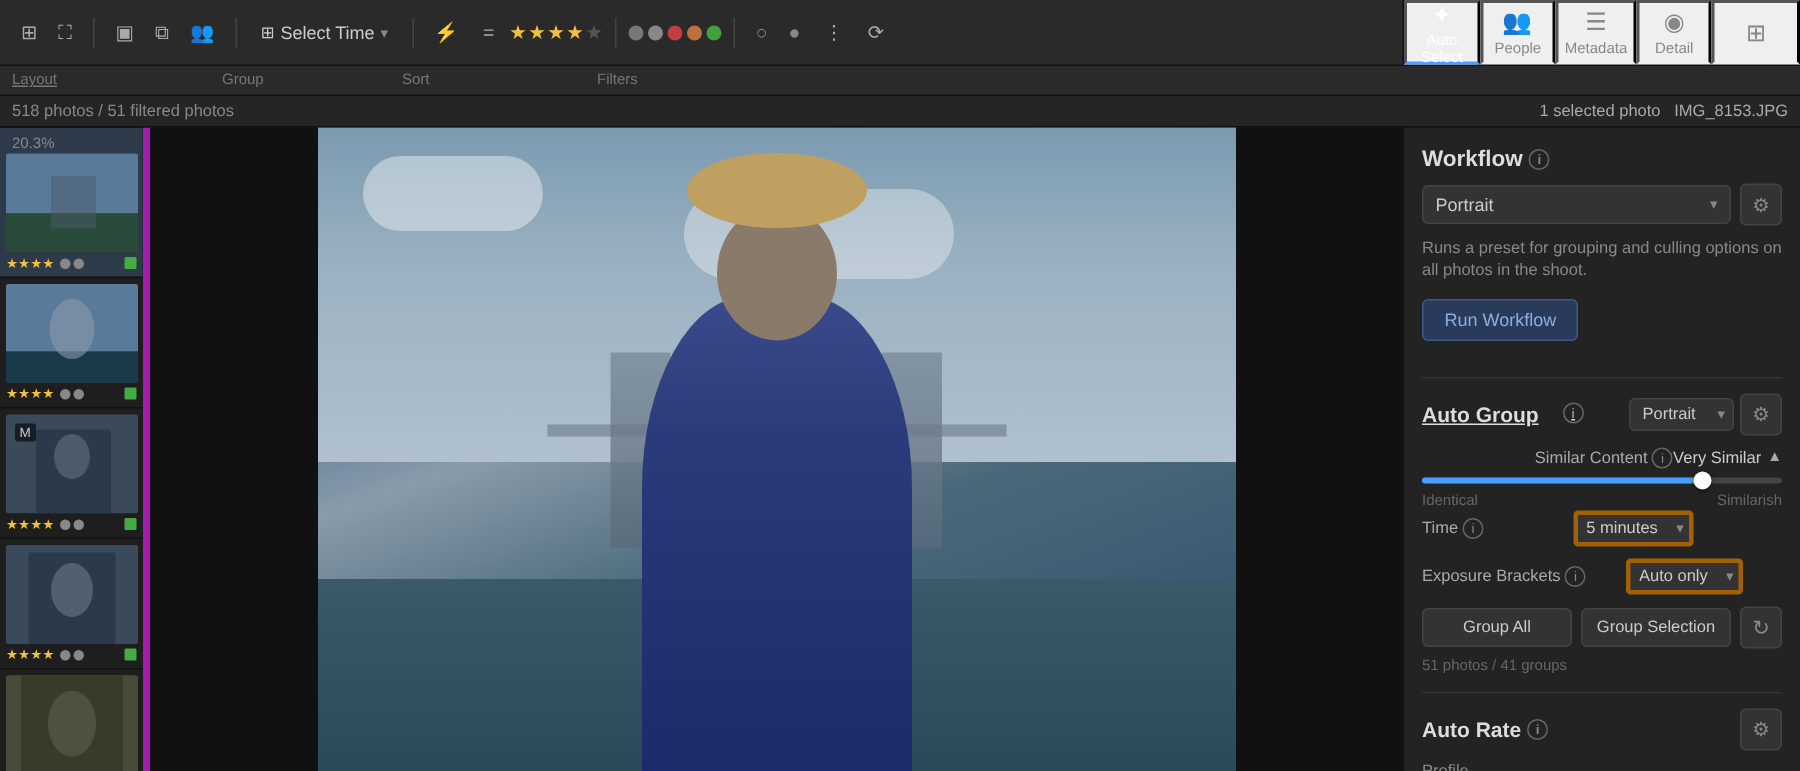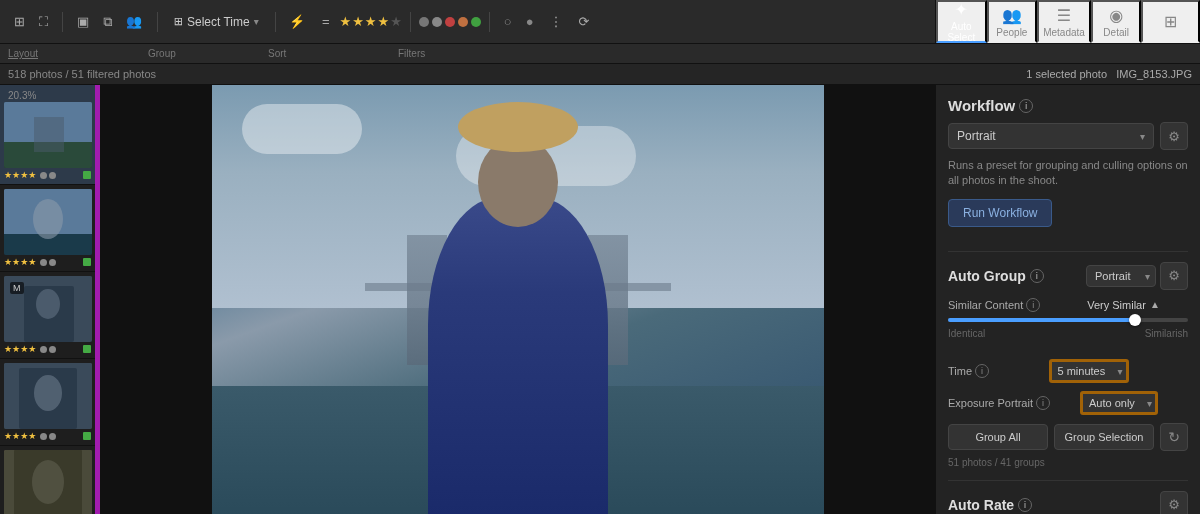--- a/index.html
+++ b/index.html
@@ -330,22 +330,23 @@
       display: flex;
       align-items: center;
       gap: 4px;
       margin-bottom: 8px;
     }
     .ag-title {
       font-size: 14px;
       font-weight: 600;
       color: #ddd;
       display: flex;
-      align-items: center;
-      gap: 4px;
+      align-items: flex-start;
+      gap: 16px;
+      text-decoration: underline;
     }
     .ag-preset-select {
       background: #333;
       border: 1px solid #444;
       color: #ccc;
       padding: 4px 24px 4px 8px;
       border-radius: 4px;
       font-size: 11px;
       cursor: pointer;
       appearance: none;
@@ -363,41 +364,40 @@
       top: 50%;
       transform: translateY(-50%);
       color: #888;
       pointer-events: none;
       font-size: 10px;
     }
 
     .field-row {
       display: flex;
       align-items: center;
-      justify-content: flex-start;
+      justify-content: flex-end;
       margin-bottom: 6px;
-      gap: 47px;
     }
     .field-label {
       color: #aaa;
       font-size: 11px;
       display: flex;
       align-items: center;
       gap: 3px;
     }
     .field-value {
       color: #ccc;
       font-size: 11px;
       display: flex;
       align-items: center;
       gap: 4px;
     }
 
     .slider-container {
-      margin-bottom: 20px;
+      margin-bottom: 1px;
     }
     .slider-track {
       width: 100%;
       height: 4px;
       background: #444;
       border-radius: 2px;
       position: relative;
       margin: 6px 0;
     }
     .slider-fill {
@@ -822,21 +822,21 @@
           <select class="small-select">
             <option>5 minutes</option>
           </select>
         </div>
         <span class="chevron-down"></span>
       </div>
 
       
       <div class="dropdown-row">
         <span class="dropdown-label">
-          <span>Exposure Portrait</span>
+          <span>Exposure Brackets</span>
           <span class="info-icon">i</span>
         </span>
         <div class="select-wrapper">
           <select class="small-select">
             <option>Auto only</option>
           </select>
         </div>
         <span class="chevron-down"></span>
       </div>
 

